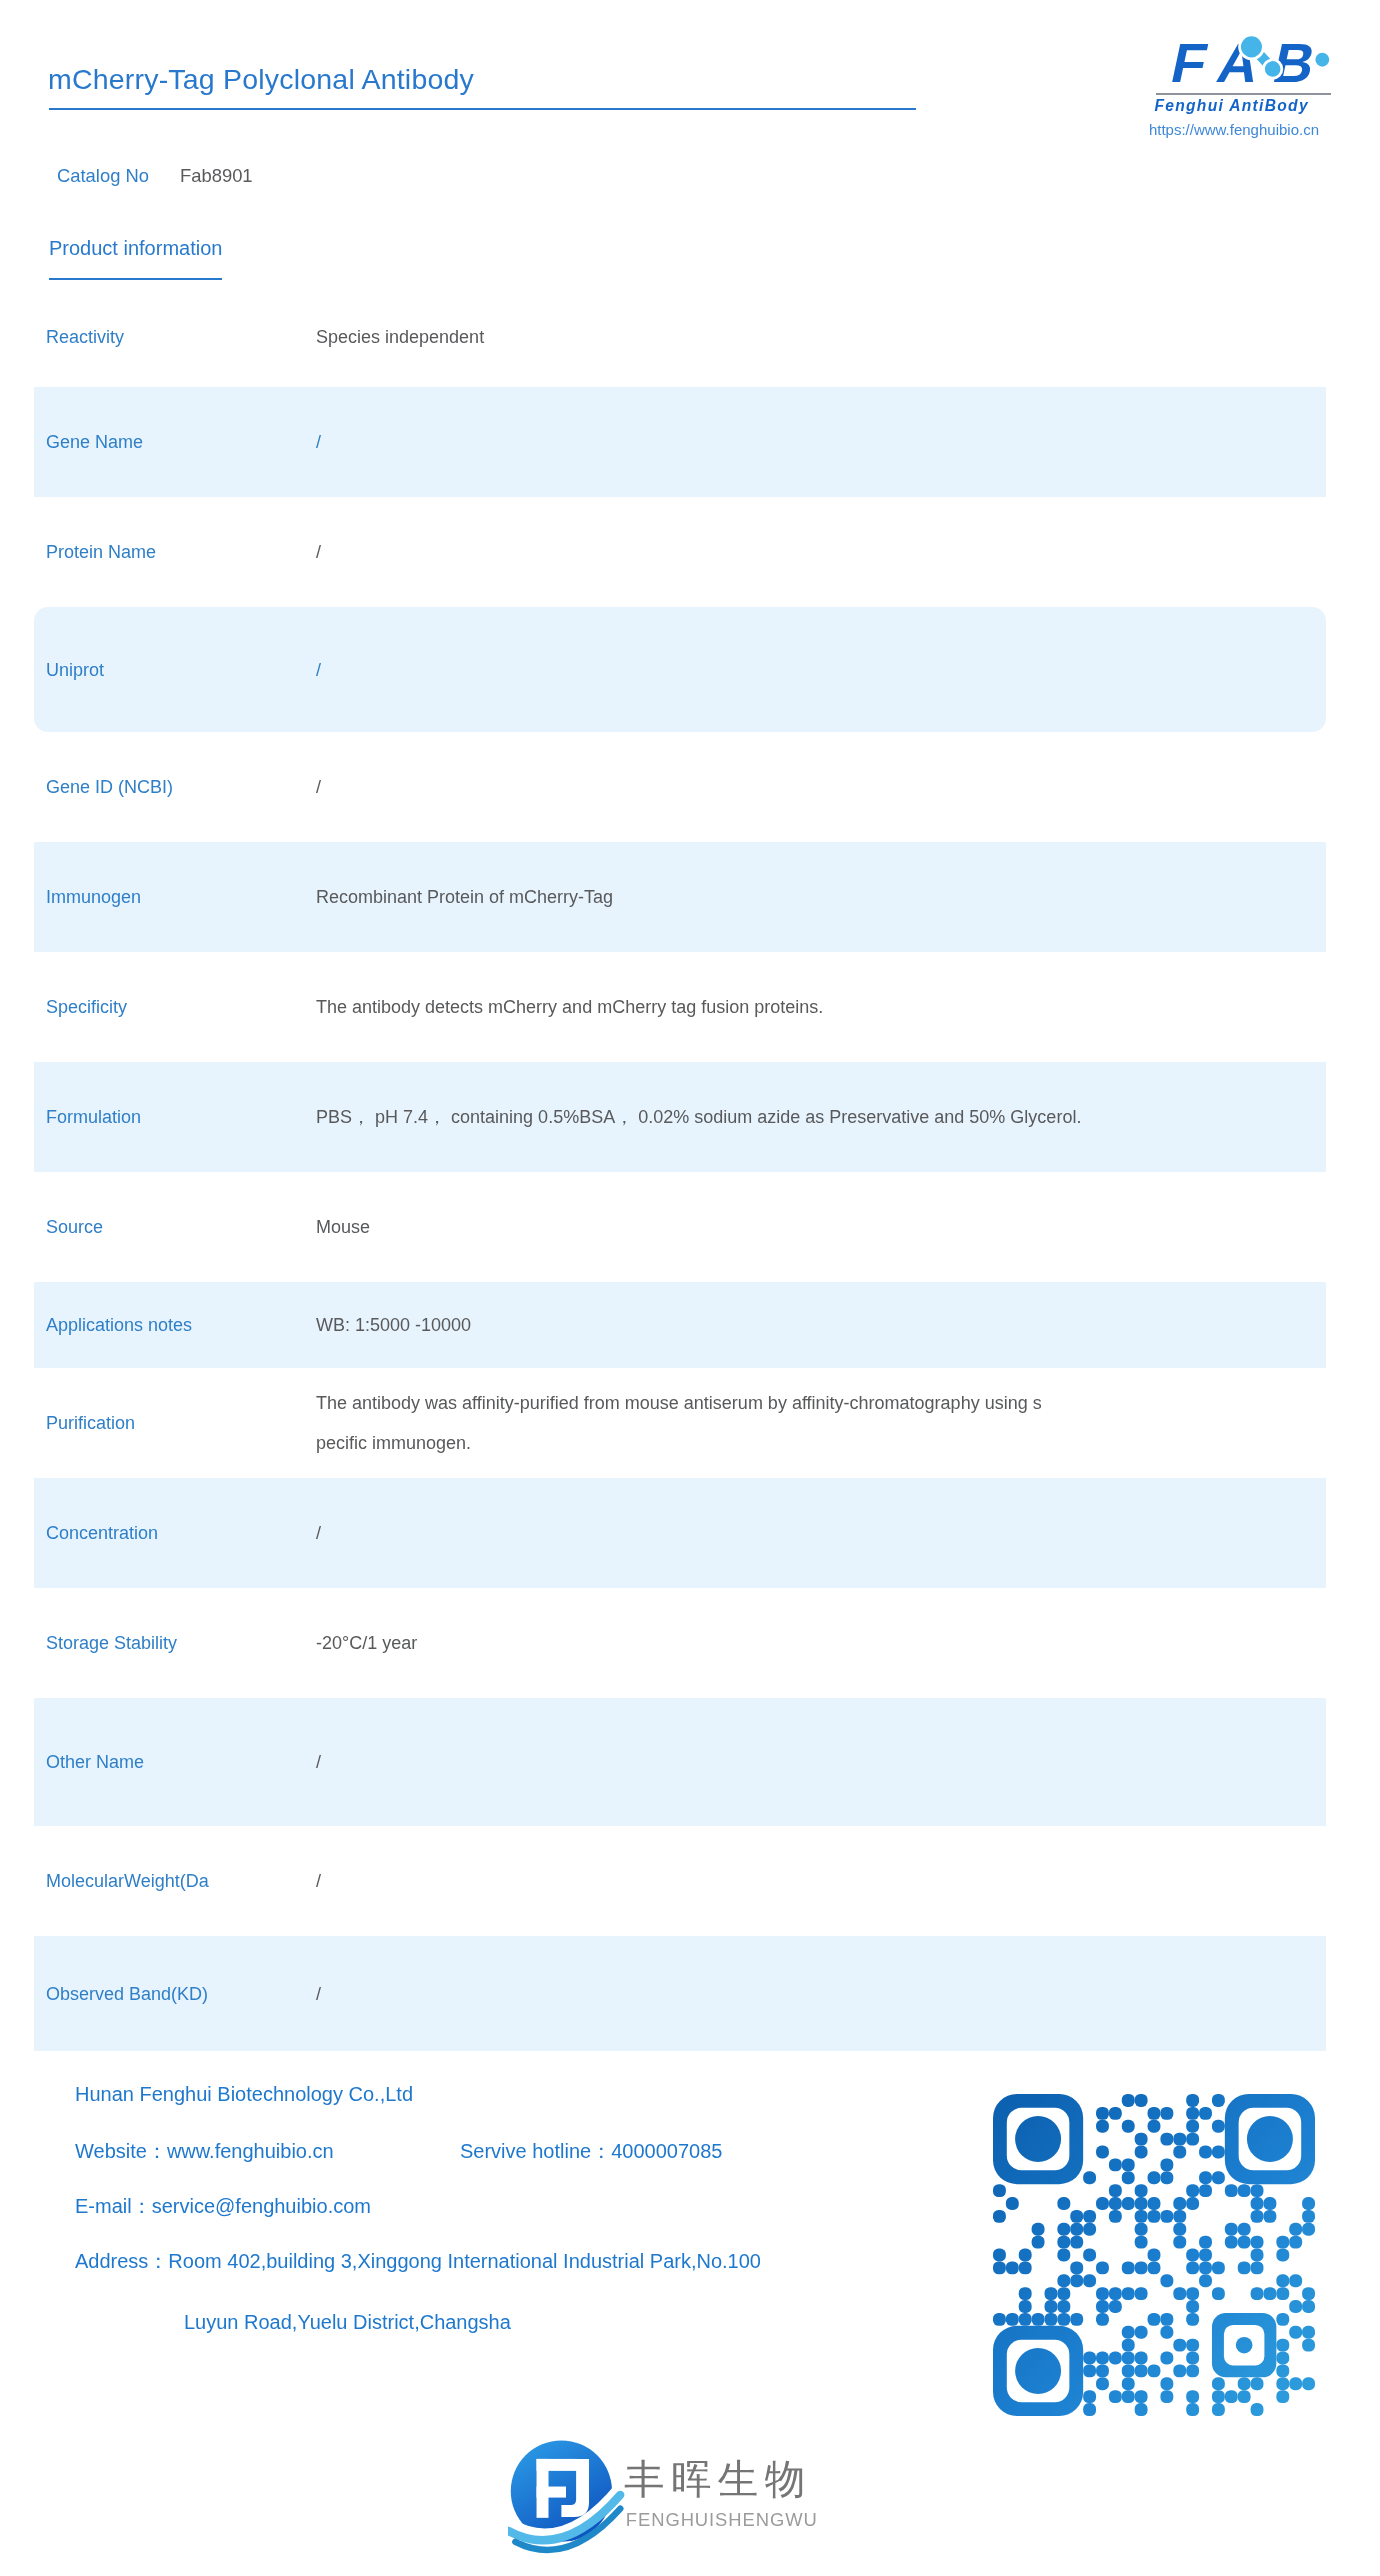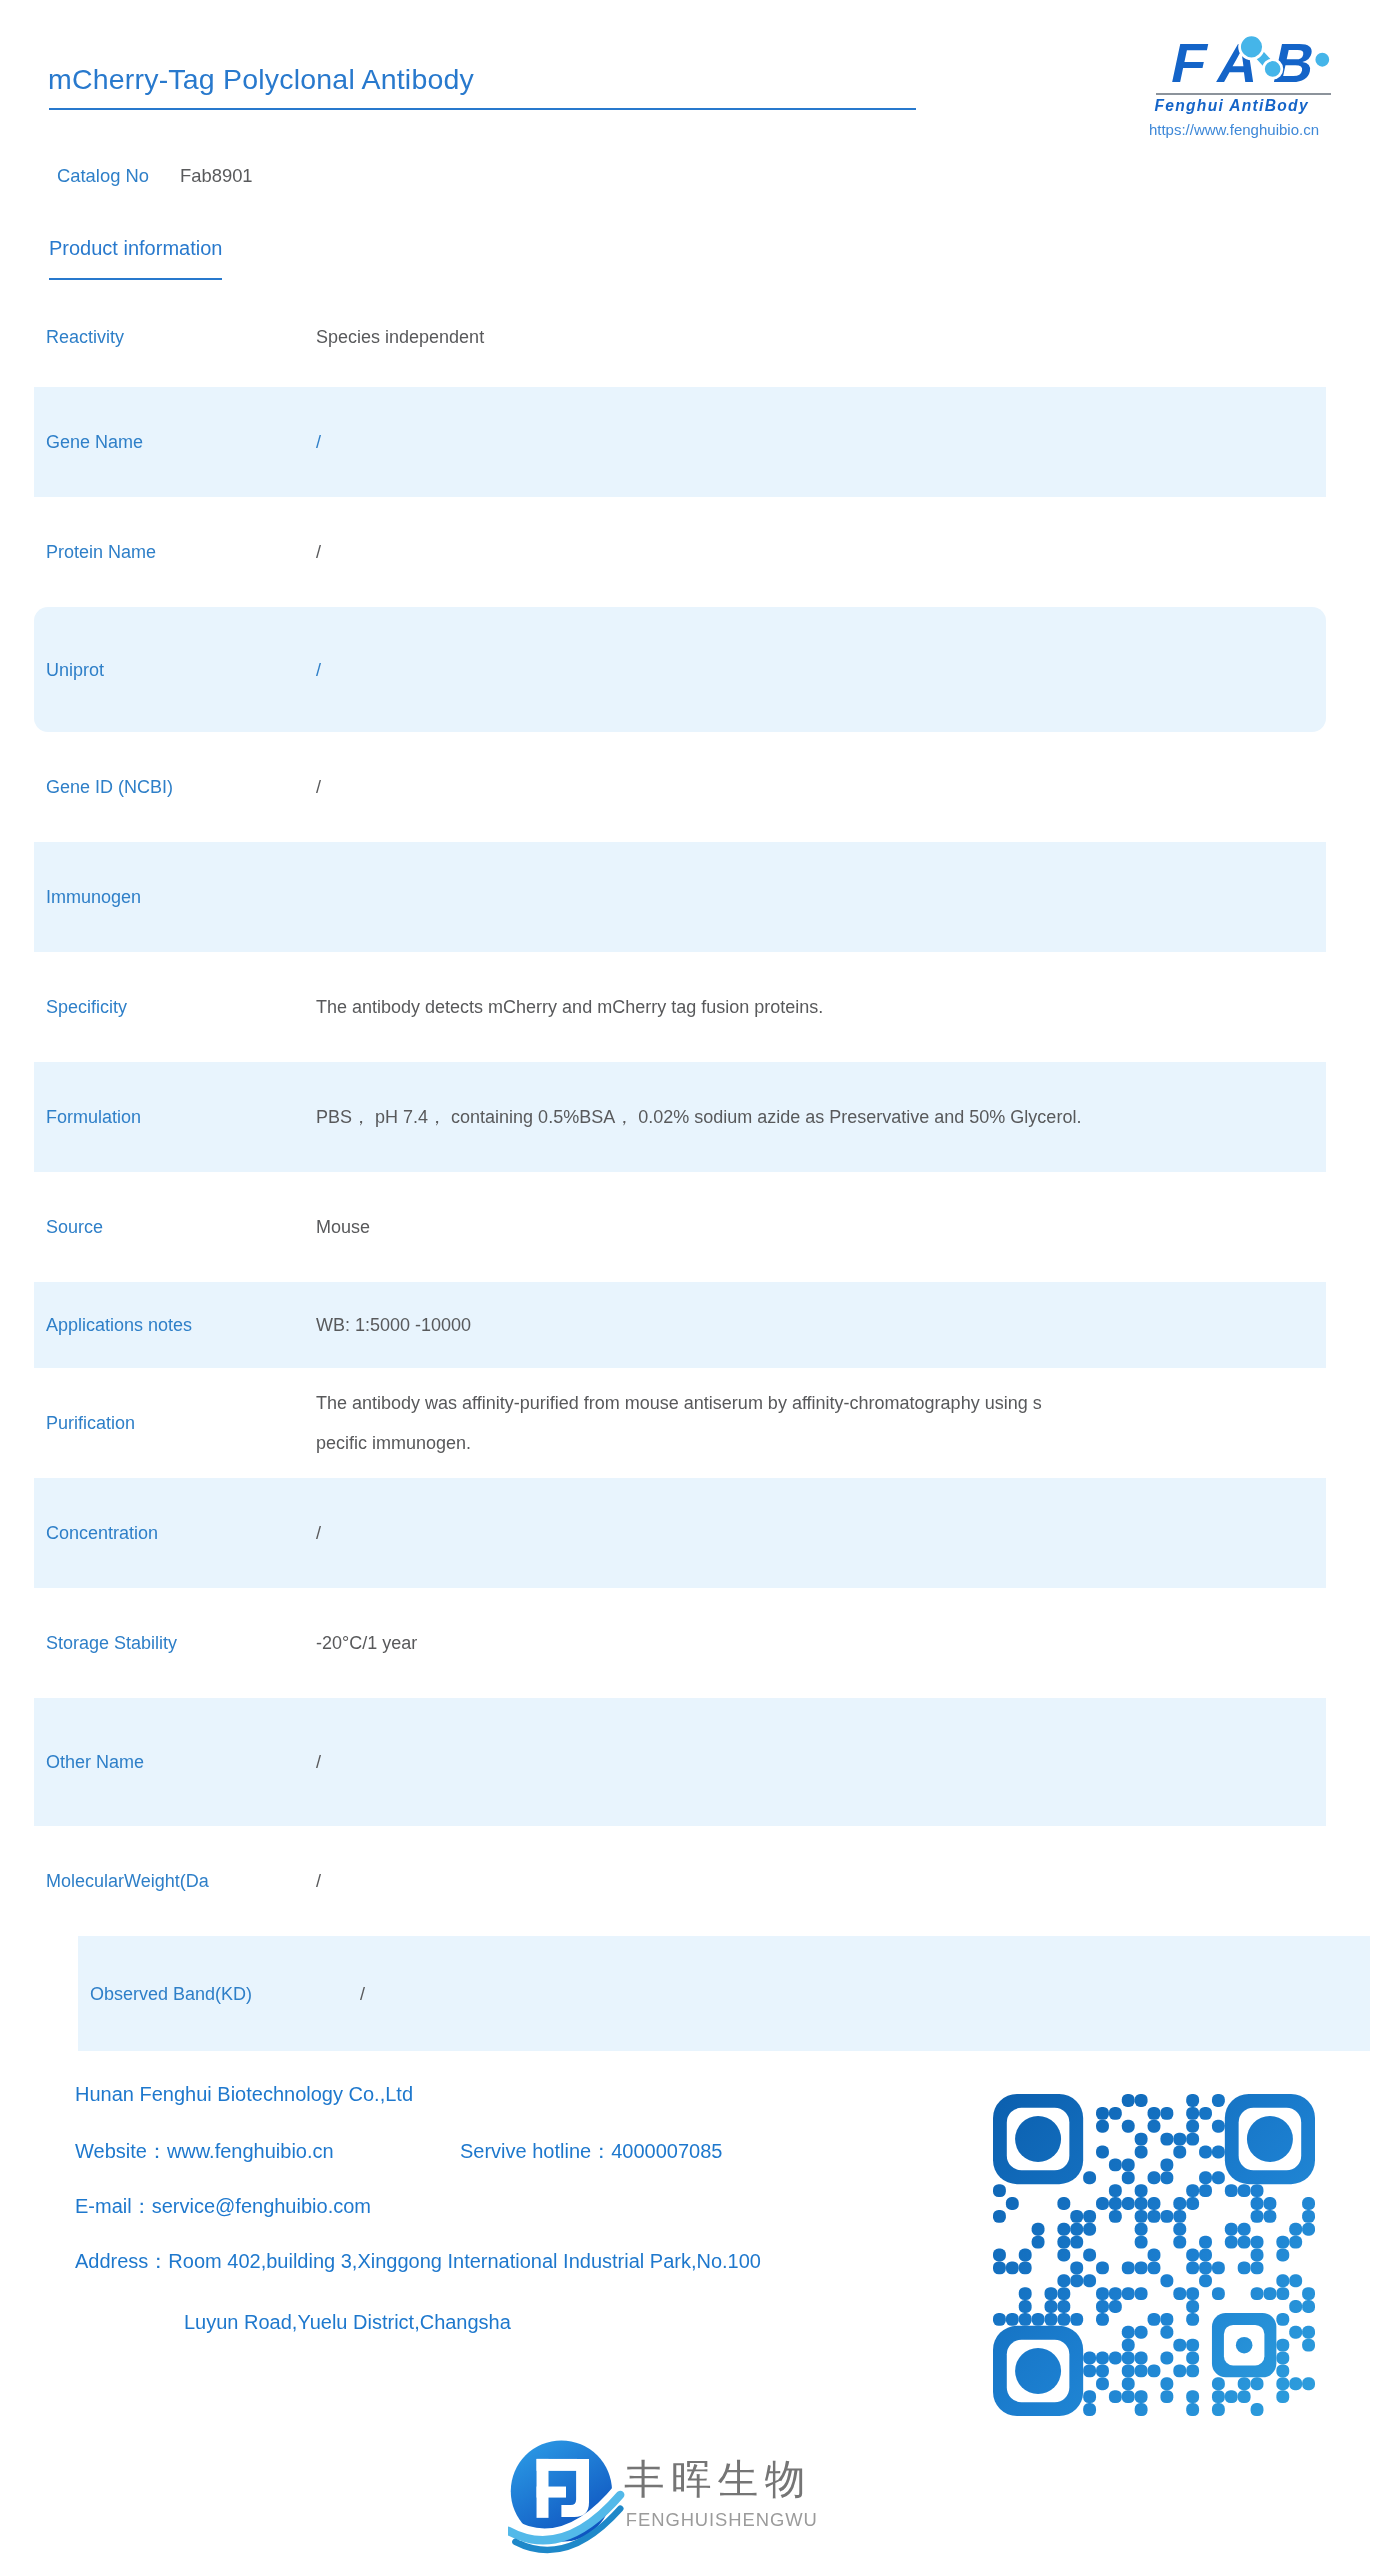--- a/index.html
+++ b/index.html
@@ -98,20 +98,21 @@
       <div class="row alt" style="height: 125px; border-radius: 14px;">
         <div class="label">Uniprot</div>
         <div class="value blue">/</div>
       </div>
       <div class="row" style="height: 110px;">
         <div class="label">Gene ID (NCBI)</div>
         <div class="value">/</div>
       </div>
       <div class="row alt" style="height: 110px;">
         <div class="label">Immunogen</div>
+        <div class="value">Recombinant Protein of mCherry-Tag</div>
       </div>
       <div class="row" style="height: 110px;">
         <div class="label">Specificity</div>
         <div class="value">The antibody detects mCherry and mCherry tag fusion proteins.</div>
       </div>
       <div class="row alt" style="height: 110px;">
         <div class="label">Formulation</div>
         <div class="value">PBS， pH 7.4， containing 0.5%BSA， 0.02% sodium azide as Preservative and 50% Glycerol.</div>
       </div>
       <div class="row" style="height: 110px;">
@@ -136,21 +137,21 @@
         <div class="value">-20°C/1 year</div>
       </div>
       <div class="row alt" style="height: 128px;">
         <div class="label">Other Name</div>
         <div class="value">/</div>
       </div>
       <div class="row" style="height: 110px;">
         <div class="label">MolecularWeight(Da</div>
         <div class="value">/</div>
       </div>
-      <div class="row alt" style="height: 115px; margin-left: 44px;">
+      <div class="row alt" style="height: 115px;">
         <div class="label">Observed Band(KD)</div>
         <div class="value">/</div>
       </div>
     </div>
 
   <div class="footer-line f-company">Hunan Fenghui Biotechnology Co.,Ltd</div>
   <div class="footer-line f-line2">
     <span>Website：www.fenghuibio.cn</span>
     <span class="f-hotline">Servive hotline：4000007085</span>
   </div>

